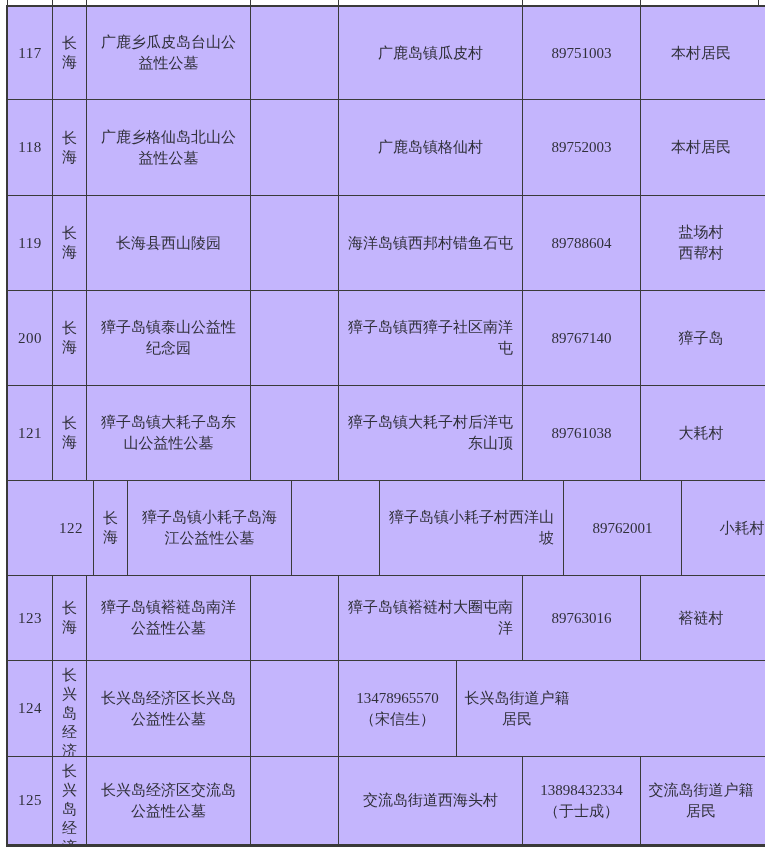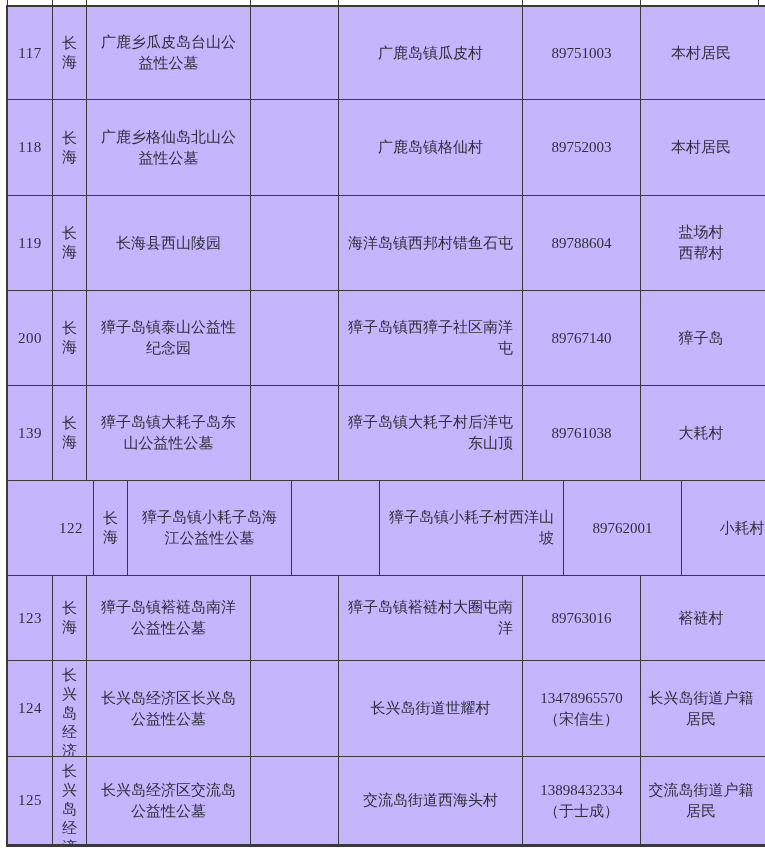--- a/index.html
+++ b/index.html
@@ -116,21 +116,21 @@
     <div class="cell c1 region-short"><span class="region-inner">长海</span></div>
     <div class="cell c2">獐子岛镇泰山公益性
 纪念园</div>
     <div class="cell c3"></div>
     <div class="cell c4">獐子岛镇西獐子社区南洋
 屯</div>
     <div class="cell c5 phone-text">89767140</div>
     <div class="cell c6">獐子岛</div>
   </div>
       <div class="row" style="height: 94px;">
-    <div class="cell c0 num">139</div>
+    <div class="cell c0 num">121</div>
     <div class="cell c1 region-short"><span class="region-inner">长海</span></div>
     <div class="cell c2">獐子岛镇大耗子岛东
 山公益性公墓</div>
     <div class="cell c3"></div>
     <div class="cell c4">獐子岛镇大耗子村后洋屯
 东山顶</div>
     <div class="cell c5 phone-text">89761038</div>
     <div class="cell c6">大耗村</div>
   </div>
       <div class="row" style="height: 94px; padding-left: 41px;">
@@ -154,21 +154,20 @@
 洋</div>
     <div class="cell c5 phone-text">89763016</div>
     <div class="cell c6">褡裢村</div>
   </div>
       <div class="row" style="height: 95px;">
     <div class="cell c0 num">124</div>
     <div class="cell c1 region-long"><span class="region-inner">长兴岛经济</span></div>
     <div class="cell c2">长兴岛经济区长兴岛
 公益性公墓</div>
     <div class="cell c3"></div>
-    <div class="cell c4">长兴岛街道世耀村</div>
     <div class="cell c5 phone-text">13478965570
 （宋信生）</div>
     <div class="cell c6">长兴岛街道户籍
 居民</div>
   </div>
       <div class="row" style="height: 87px;">
     <div class="cell c0 num">125</div>
     <div class="cell c1 region-long"><span class="region-inner">长兴岛经济</span></div>
     <div class="cell c2">长兴岛经济区交流岛
 公益性公墓</div>

